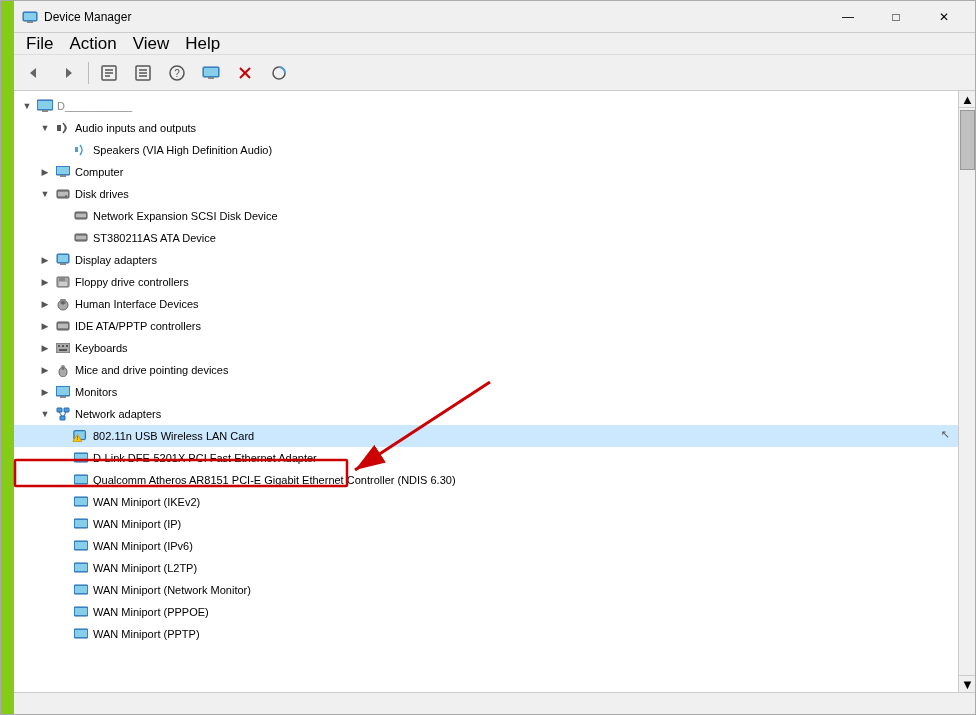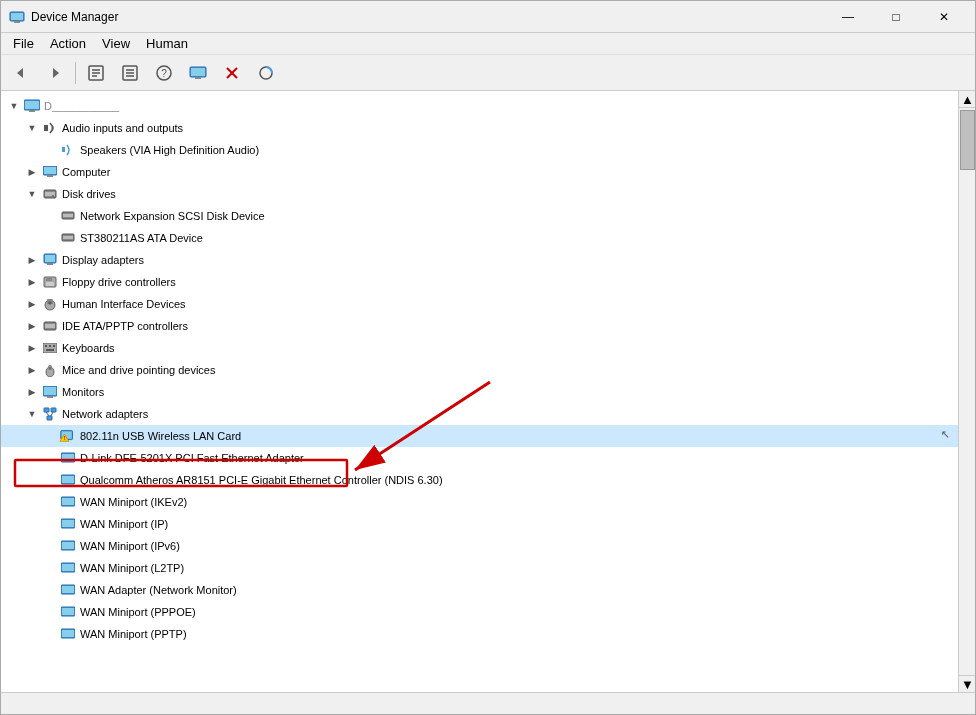--- a/index.html
+++ b/index.html
@@ -7,24 +7,25 @@
       font-family: 'Segoe UI', Tahoma, sans-serif;
       font-size: 13px;
       background: #f0f0f0;
       width: 976px;
       height: 715px;
       overflow: hidden;
     }
     .window {
       width: 976px;
       height: 715px;
-      background: #14b8a6;
+      background: #84cc16;
       border: 1px solid #aaa;
       display: flex;
       flex-direction: column;
+      padding-left: 13px;
     }
     
     .title-bar {
       background: #f0f0f0;
       height: 32px;
       display: flex;
       align-items: center;
       padding: 0 8px;
       border-bottom: 1px solid #ccc;
       user-select: none;
@@ -62,21 +63,21 @@
       height: 22px;
       background: #f0f0f0;
       display: flex;
       align-items: center;
       padding: 0 4px;
       border-bottom: 1px solid #ddd;
     }
     .menu-item {
       padding: 2px 8px;
       cursor: pointer;
-      font-size: 13px;
+      font-size: 17px;
     }
 
     
     .toolbar {
       height: 36px;
       background: #f0f0f0;
       display: flex;
       align-items: center;
       padding: 2px 4px;
       border-bottom: 1px solid #ccc;
@@ -213,21 +214,21 @@
         <button class="title-btn close" title="Close">
           <span>✕</span>
         </button>
       </div>
     </div>
 
     <div class="menu-bar">
       <div class="menu-item">File</div>
       <div class="menu-item">Action</div>
       <div class="menu-item">View</div>
-      <div class="menu-item">Human</div>
+      <div class="menu-item">Help</div>
     </div>
 
     <div class="toolbar">
       <button class="toolbar-btn">
         <svg width="16" height="16" viewBox="0 0 16 16">
             <polygon points="10,3 4,8 10,13" fill="#666"></polygon>
           </svg>
       </button>
       <button class="toolbar-btn">
         <svg width="16" height="16" viewBox="0 0 16 16">
@@ -568,21 +569,21 @@
 
         <div class="tree-item">
           <div class="indent" style="width:40px"></div>
           <div class="expand-btn" style="visibility:hidden">▶</div>
           <div class="item-icon">
             <svg width="14" height="12" viewBox="0 0 14 12">
               <rect x="0" y="1" width="14" height="9" rx="1" fill="#4a9eda" stroke="#2266aa" stroke-width="1"></rect>
               <rect x="1" y="2" width="12" height="7" fill="#87ceeb"></rect>
             </svg>
           </div>
-          <span class="item-label">WAN Adapter (Network Monitor)</span>
+          <span class="item-label">WAN Miniport (Network Monitor)</span>
         </div>
 
         <div class="tree-item">
           <div class="indent" style="width:40px"></div>
           <div class="expand-btn" style="visibility:hidden">▶</div>
           <div class="item-icon">
             <svg width="14" height="12" viewBox="0 0 14 12">
               <rect x="0" y="1" width="14" height="9" rx="1" fill="#4a9eda" stroke="#2266aa" stroke-width="1"></rect>
               <rect x="1" y="2" width="12" height="7" fill="#87ceeb"></rect>
             </svg>

